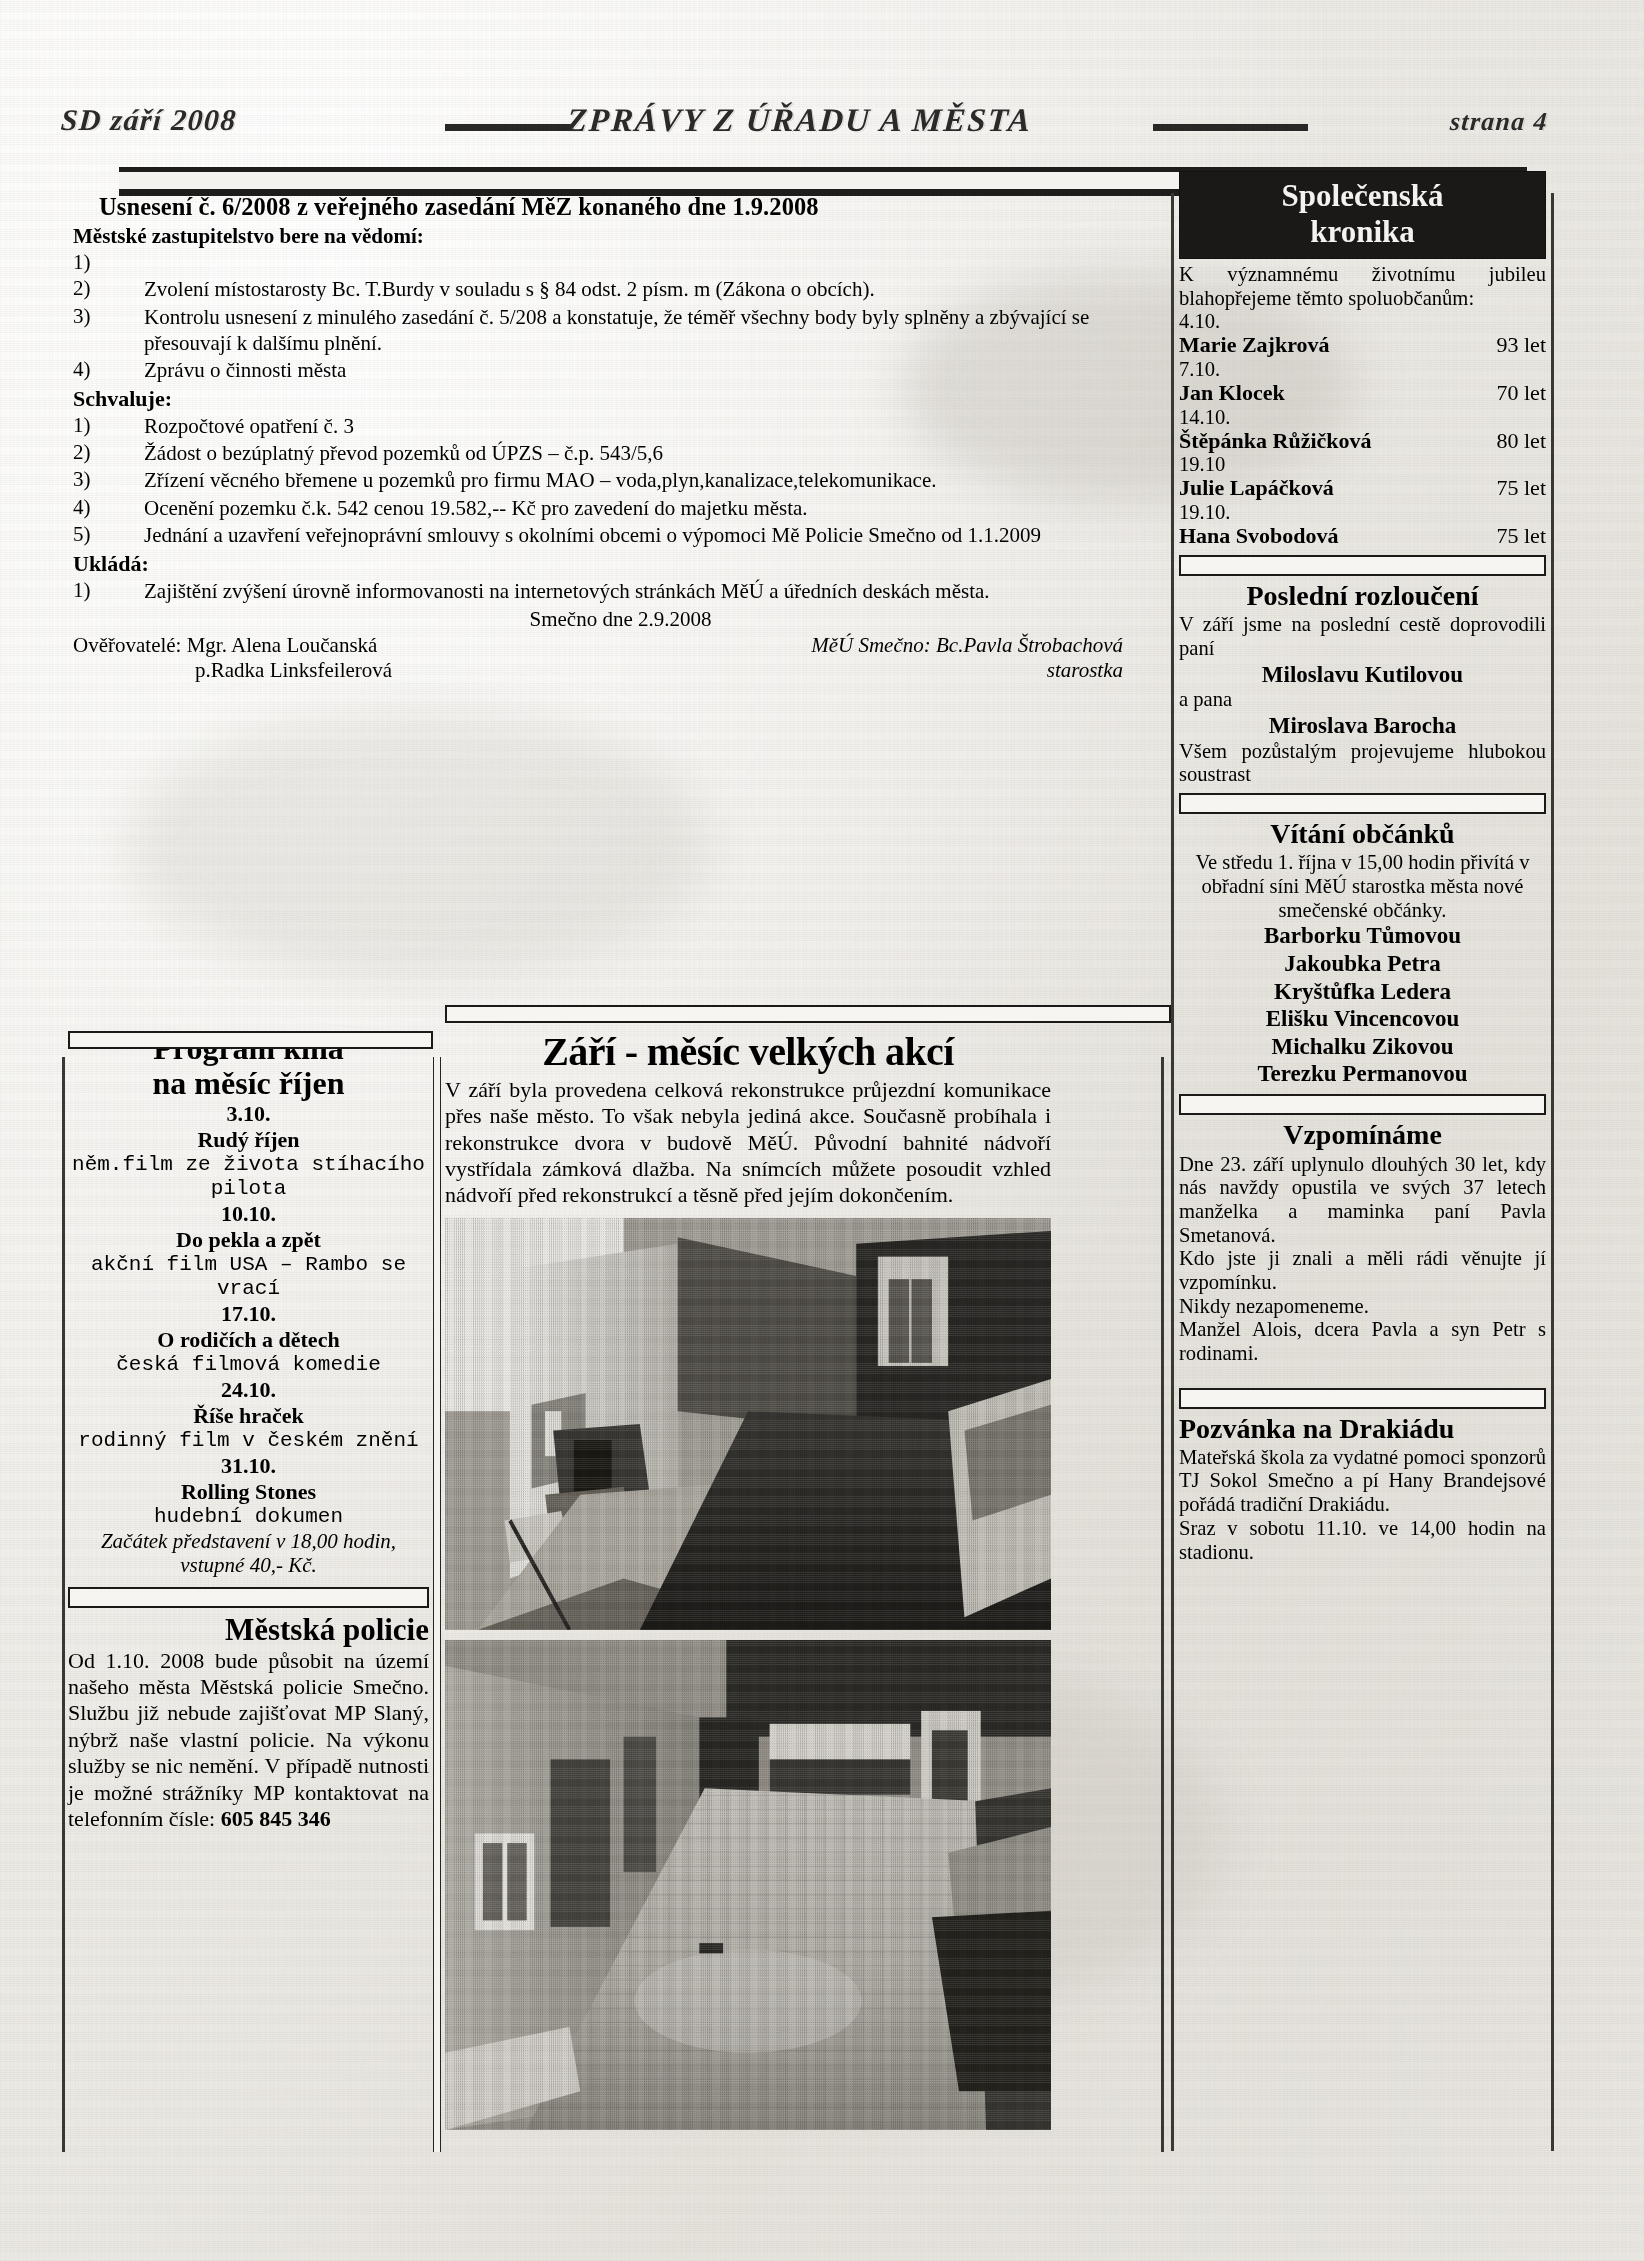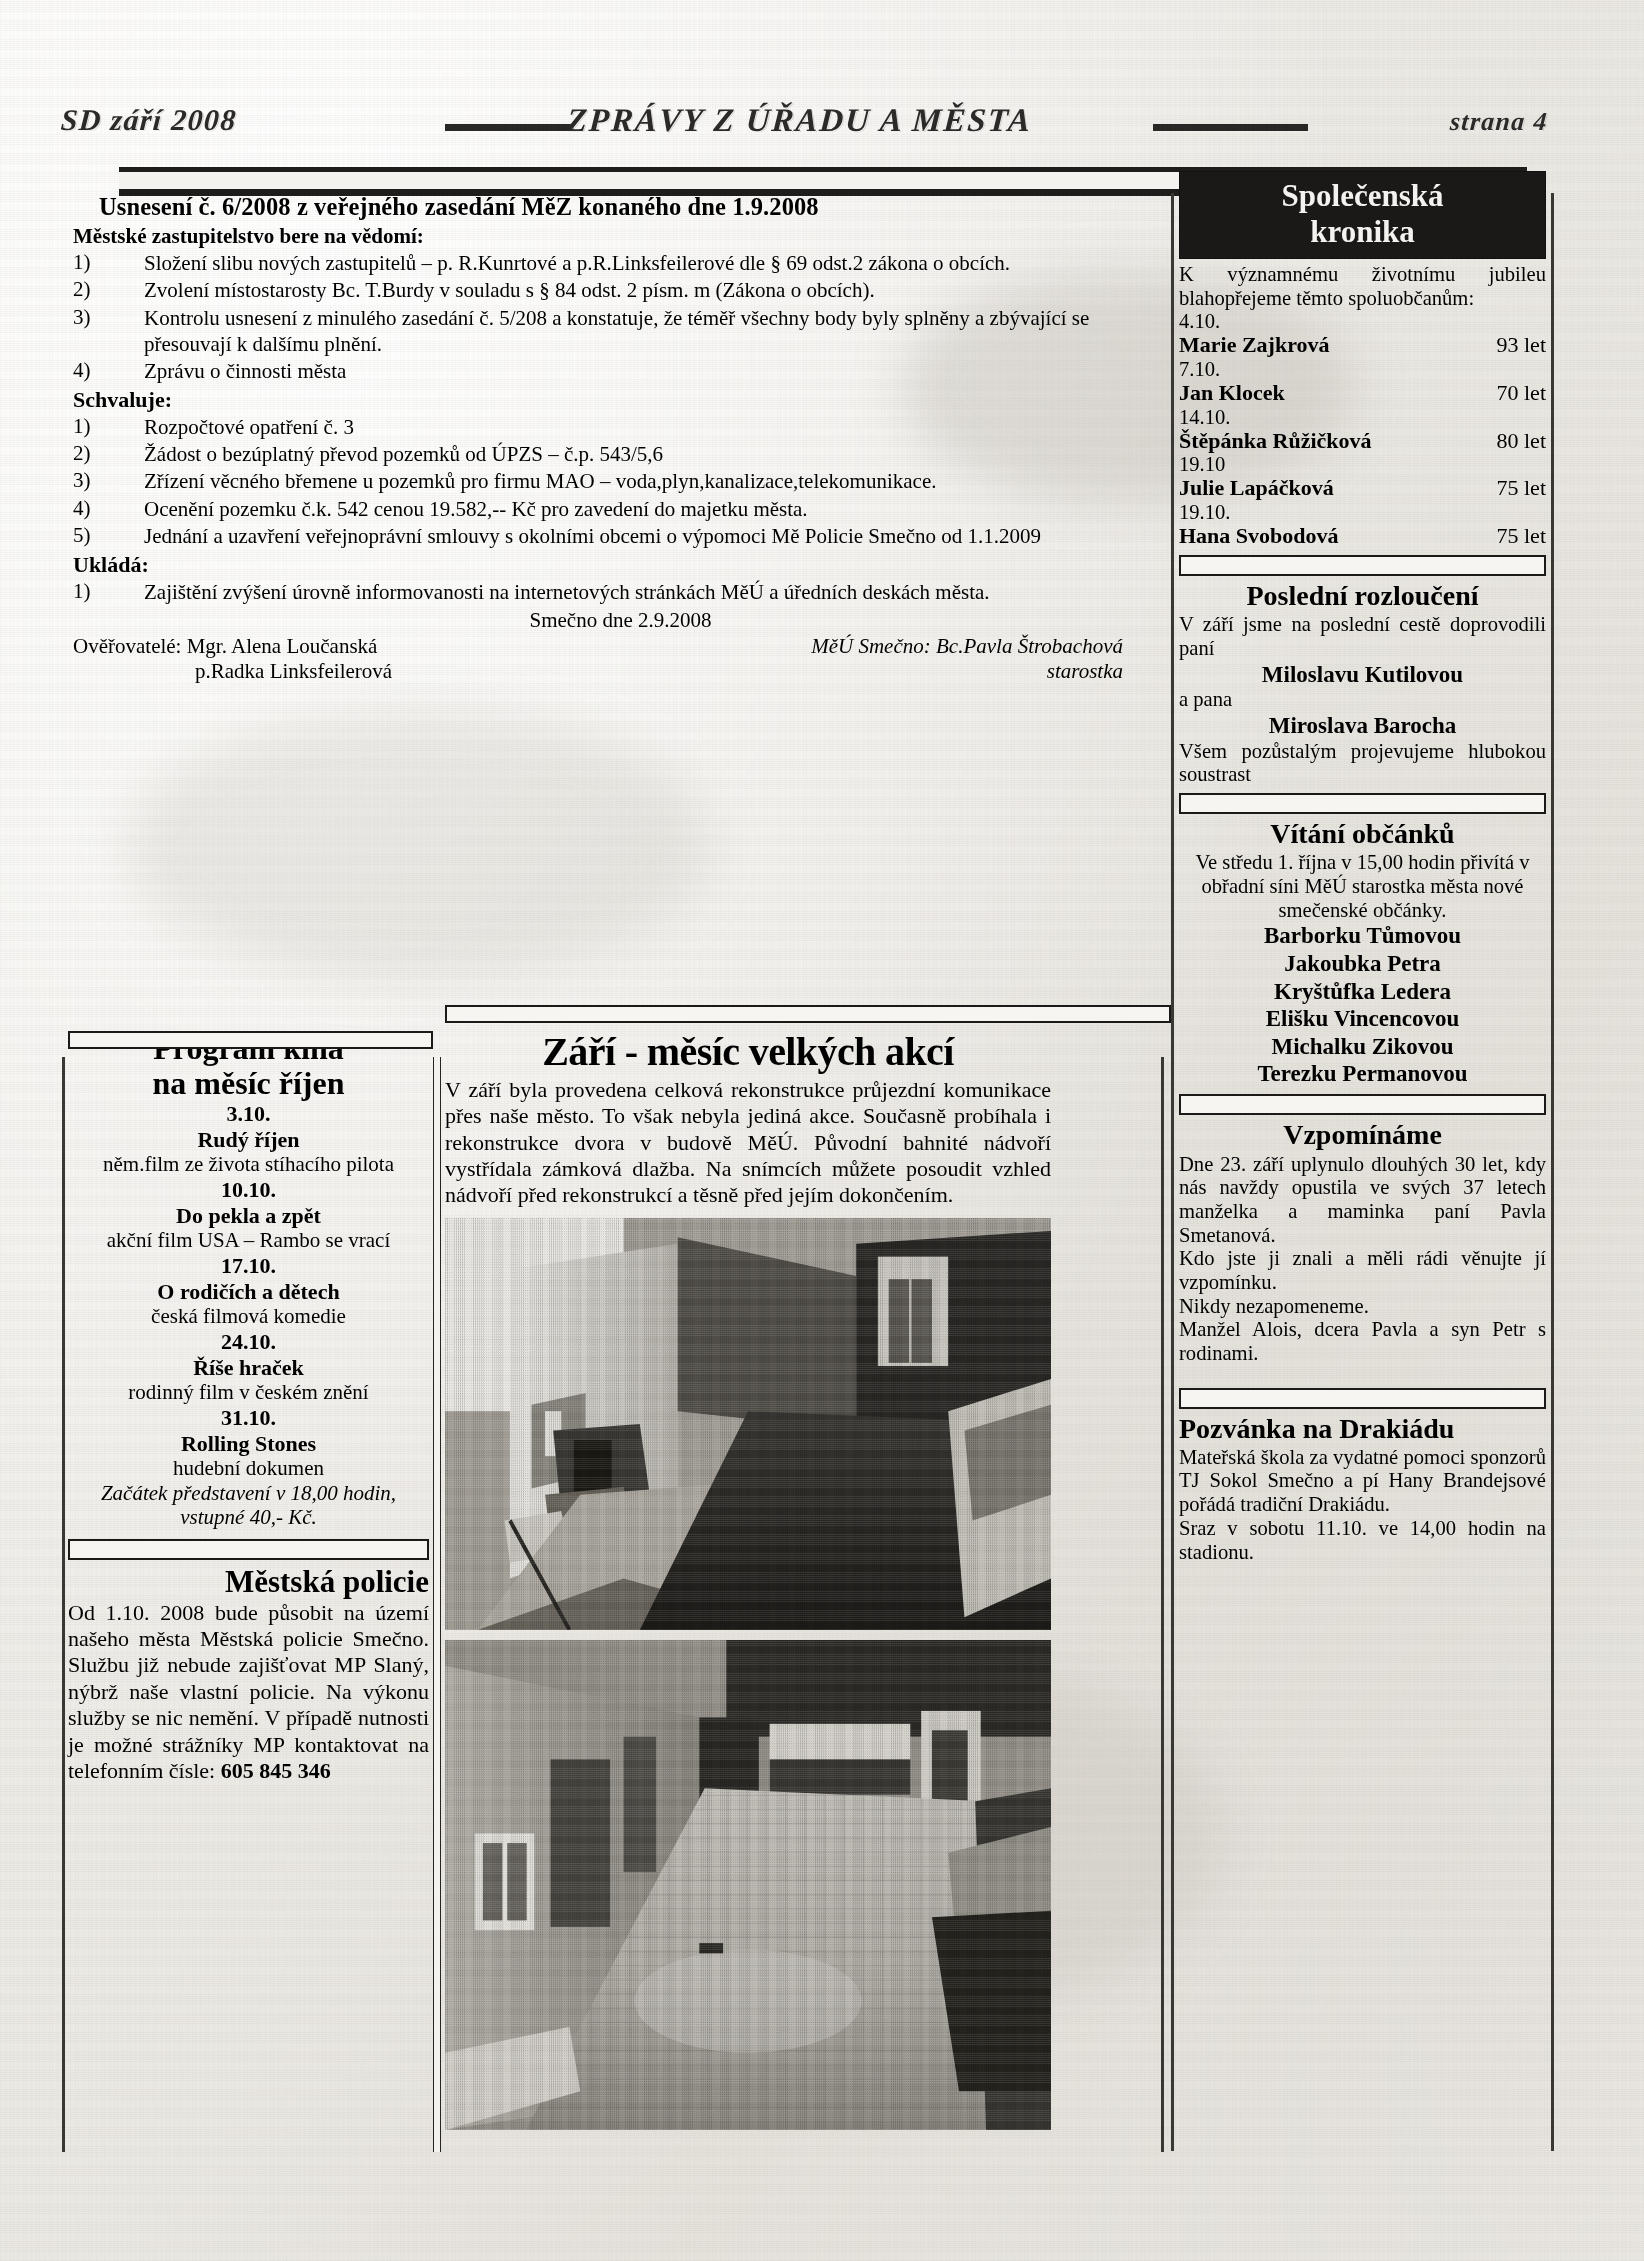--- a/index.html
+++ b/index.html
@@ -69,21 +69,21 @@
   .nameline{display:flex;justify-content:space-between;font-size:22px;font-weight:bold;line-height:1.12;}
   .dateline{font-size:20.6px;line-height:1.12;}
   .ctr{text-align:center;}
   .bold{font-weight:bold;}
   .bignm{font-weight:bold;font-size:23px;text-align:center;line-height:1.2;}
 
   
   .kino-h{font-weight:bold;font-size:32px;text-align:center;line-height:1.1;}
   .kino-date{font-weight:bold;font-size:22px;text-align:center;}
   .kino-film{font-weight:bold;font-size:22px;text-align:center;}
-  .kino-desc{font-size:21px;text-align:center;line-height:1.14;}
+  .kino-desc{font-size:21px;text-align:center;line-height:1.14;font-family:Liberation Mono, monospace;}
   .kino-note{font-style:italic;font-size:21px;text-align:center;line-height:1.16;}
   .police-h{font-weight:bold;font-size:31px;text-align:right;}
   .police-txt{font-size:22px;line-height:1.2;text-align:justify;}
 
   
   .mid-title{font-weight:bold;font-size:40px;text-align:center;letter-spacing:-0.6px;line-height:1.05;}
   .mid-body{font-size:22px;line-height:1.2;text-align:justify;margin-top:3.9px;}
   .photo{position:relative;overflow:hidden;background:#3a3a38;}
   .ph-grain{position:absolute;inset:0;opacity:.55;
     background-image:repeating-linear-gradient(0deg,rgba(255,255,255,.16) 0 0.6px,transparent 0.6px 1.9px),
@@ -111,21 +111,20 @@
   </div>
   <div class="hr-thick"></div>
 
   <div class="main-top">
     <div class="res-title">Usnesení č. 6/2008    z veřejného zasedání MěZ konaného dne 1.9.2008</div>
     <div class="res-sub">Městské zastupitelstvo bere na vědomí:</div>
 
     <div>
       <div class="itm">
           <div class="num">1)</div>
-          <div class="txt">Složení slibu nových zastupitelů – p. R.Kunrtové a p.R.Linksfeilerové dle § 69 odst.2 zákona o obcích.</div>
         </div>
       <div class="itm">
           <div class="num">2)</div>
           <div class="txt">Zvolení místostarosty Bc. T.Burdy v souladu s § 84 odst. 2 písm. m (Zákona o obcích).</div>
         </div>
       <div class="itm">
           <div class="num">3)</div>
           <div class="txt">Kontrolu usnesení z minulého zasedání č. 5/208  a konstatuje, že téměř všechny body  byly splněny a zbývající se přesouvají k dalšímu plnění.</div>
         </div>
       <div class="itm">

